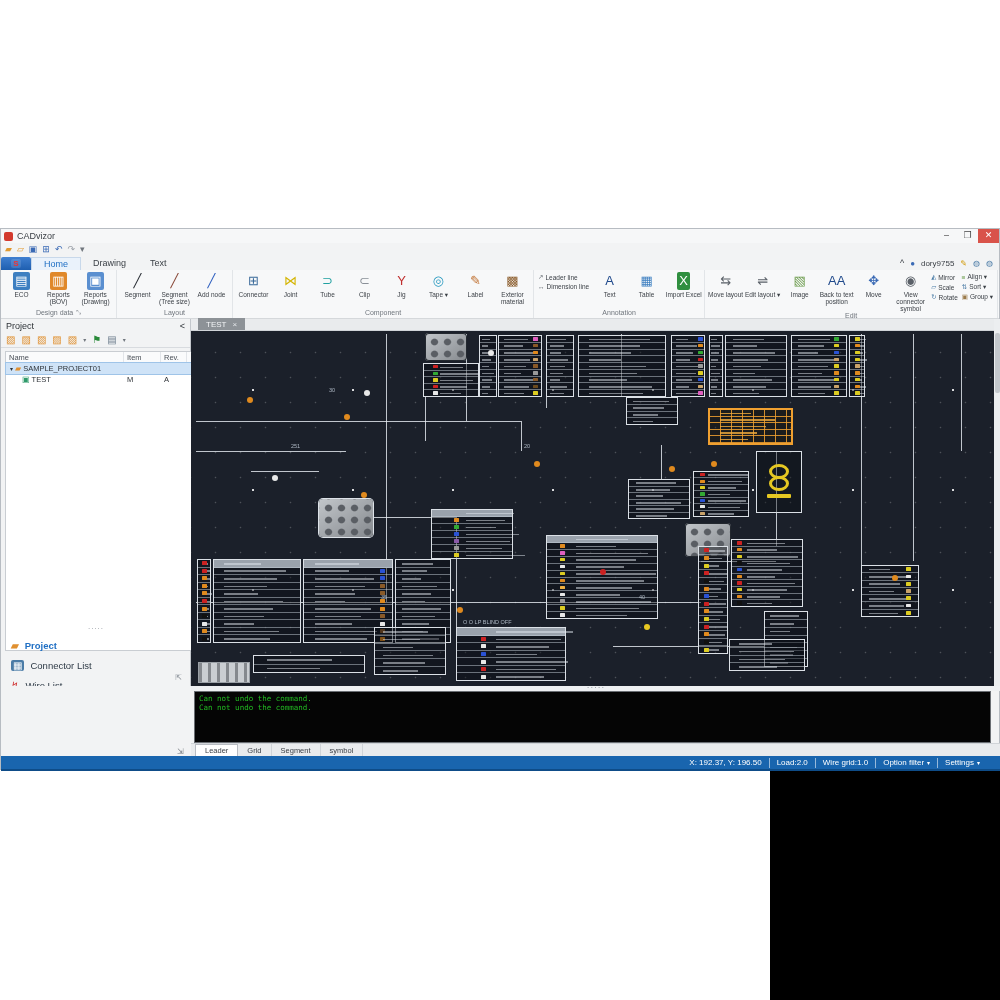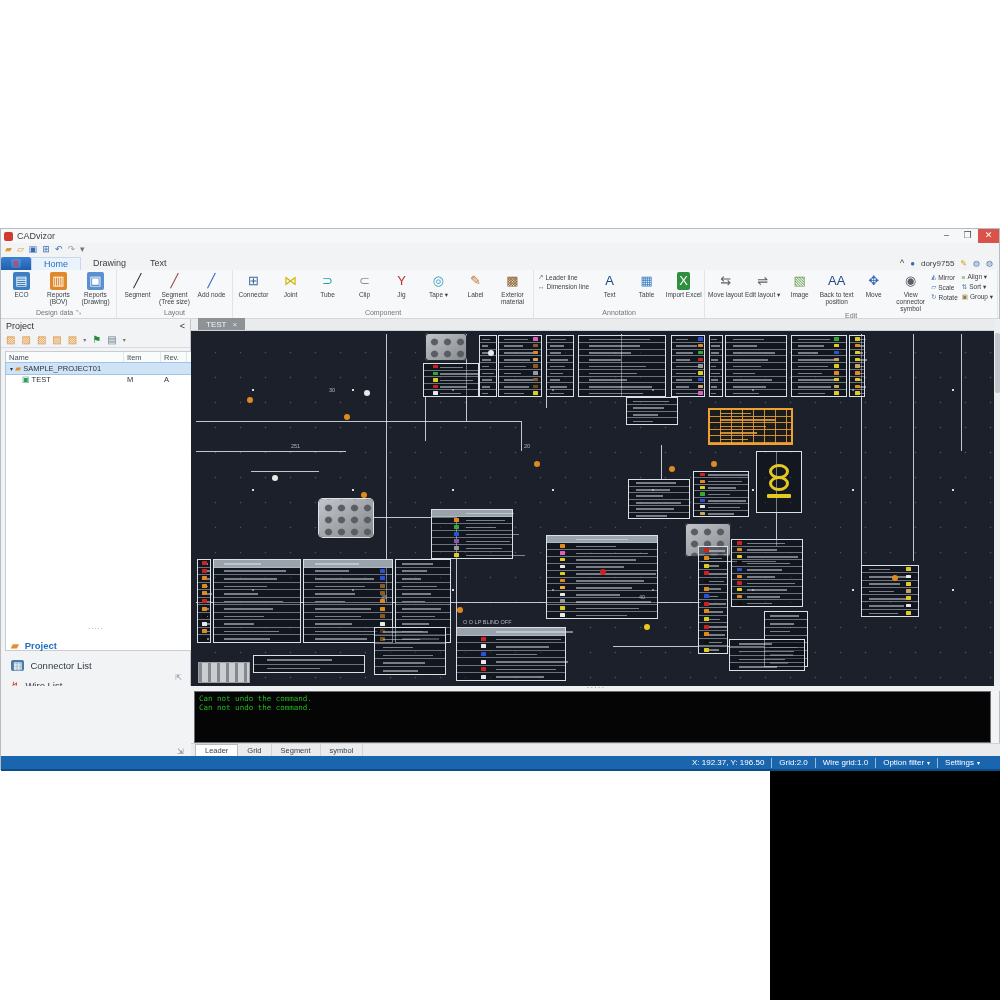--- a/index.html
+++ b/index.html
@@ -1380,19 +1380,19 @@
     <div id="consoletabs">
         <div class="ctab active">Leader</div>
         <div class="ctab">Grid</div>
         <div class="ctab">Segment</div>
         <div class="ctab">symbol</div>
       </div>
     <div id="gutterbtn">⇲</div>
 
     <div id="statusbar">
         <div class="sseg">X: 192.37, Y: 196.50</div>
-        <div class="sseg">Grid:2.0</div>
+        <div class="sseg">Load:2.0</div>
         <div class="sseg">Wire grid:1.0</div>
         <div class="sseg">Option filter<span class="car">▾</span></div>
         <div class="sseg">Settings<span class="car">▾</span></div>
       </div>
   </div>
 </div>
 
 </body></html>

